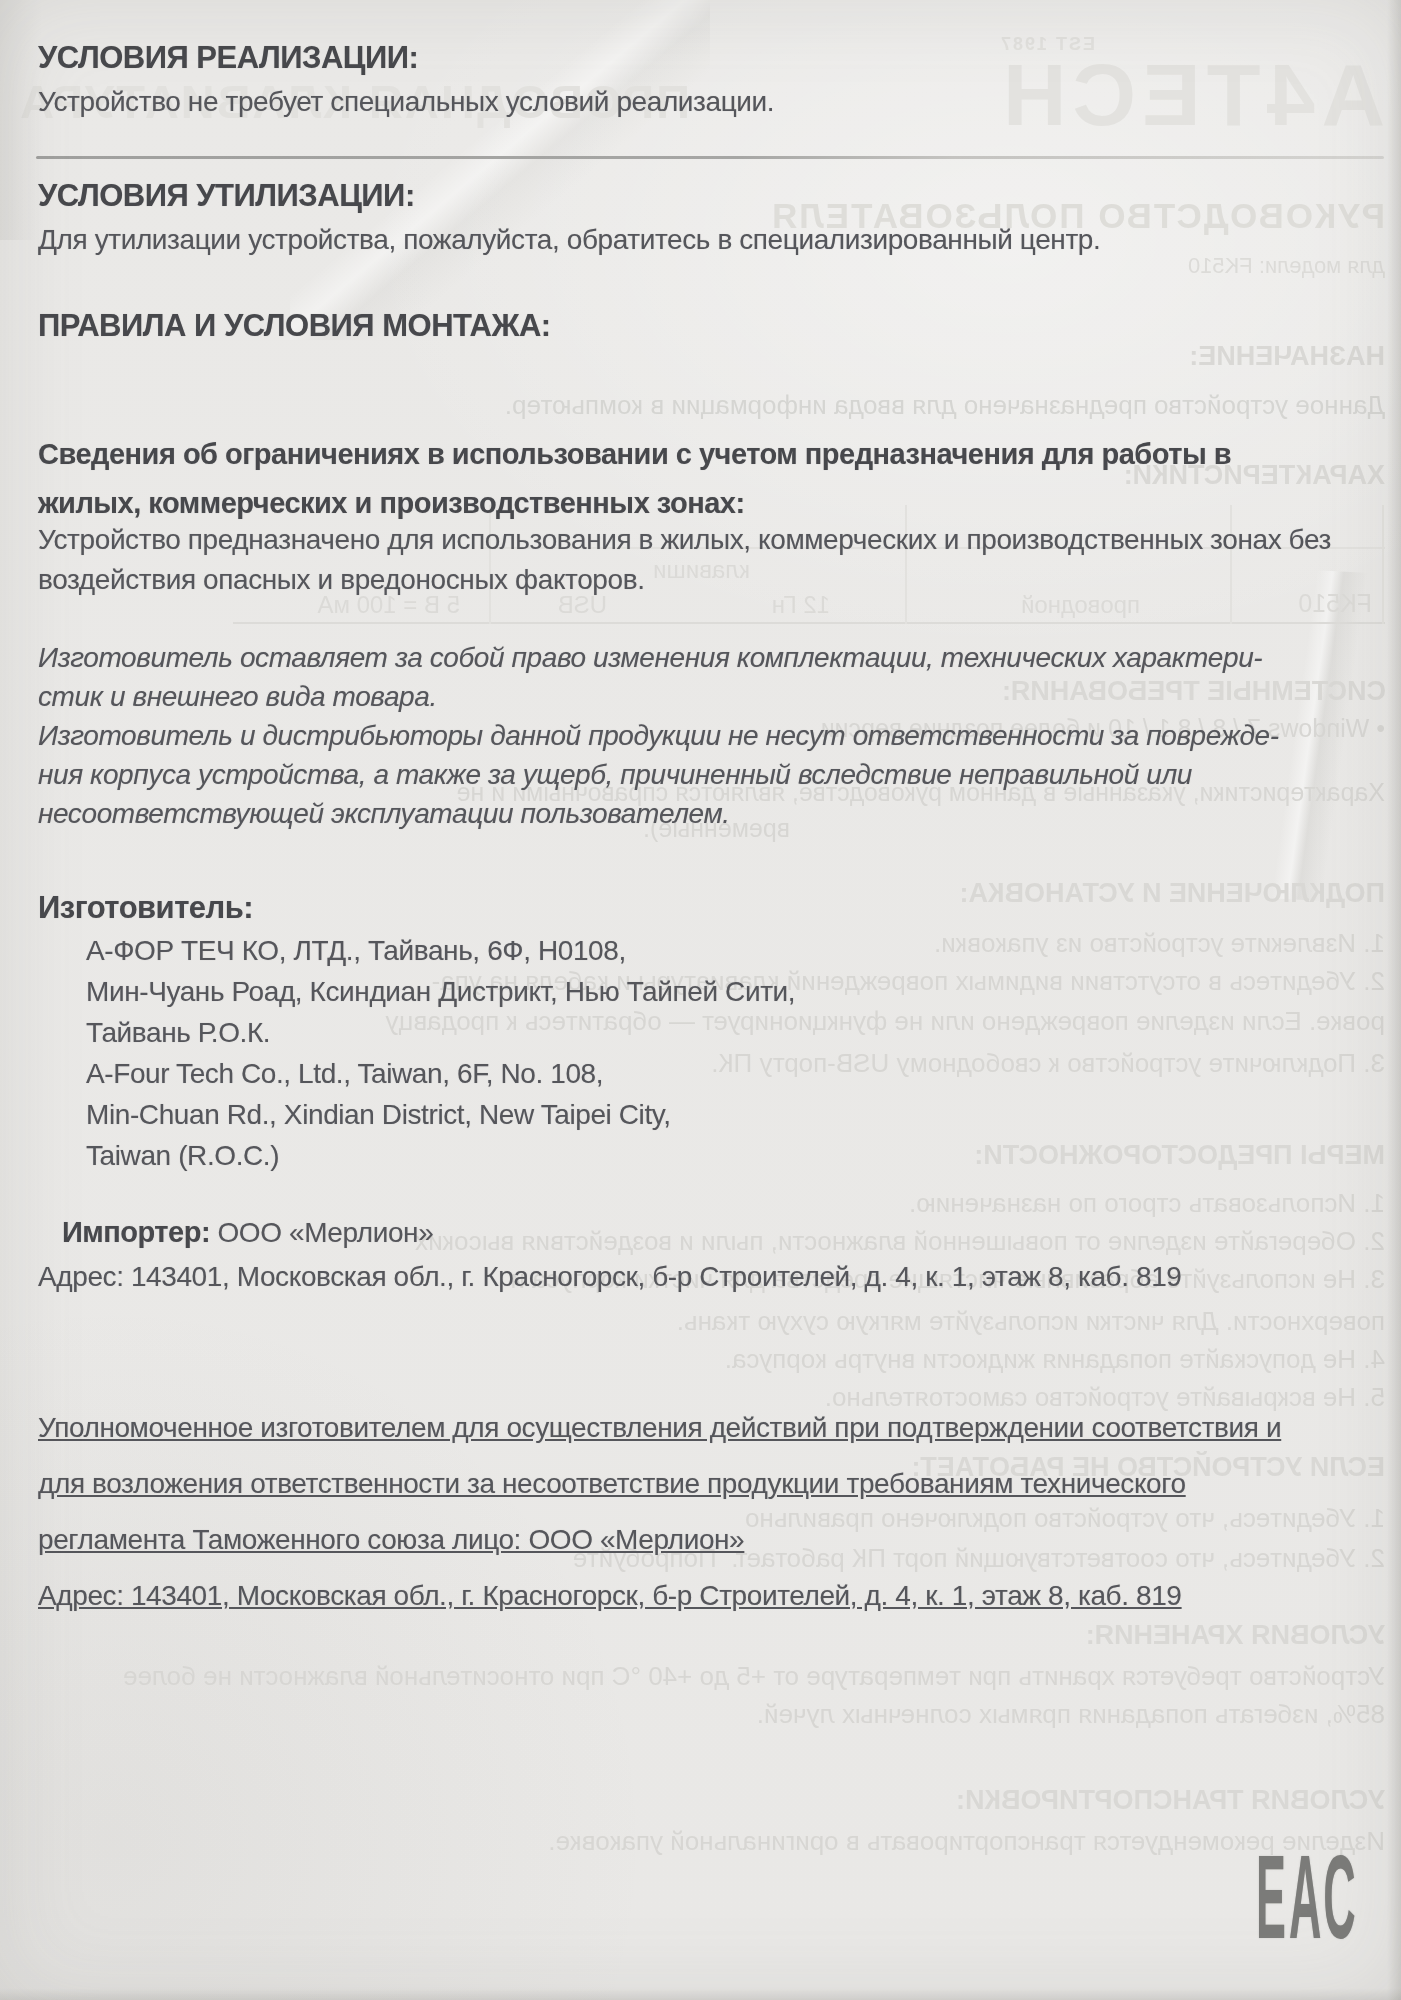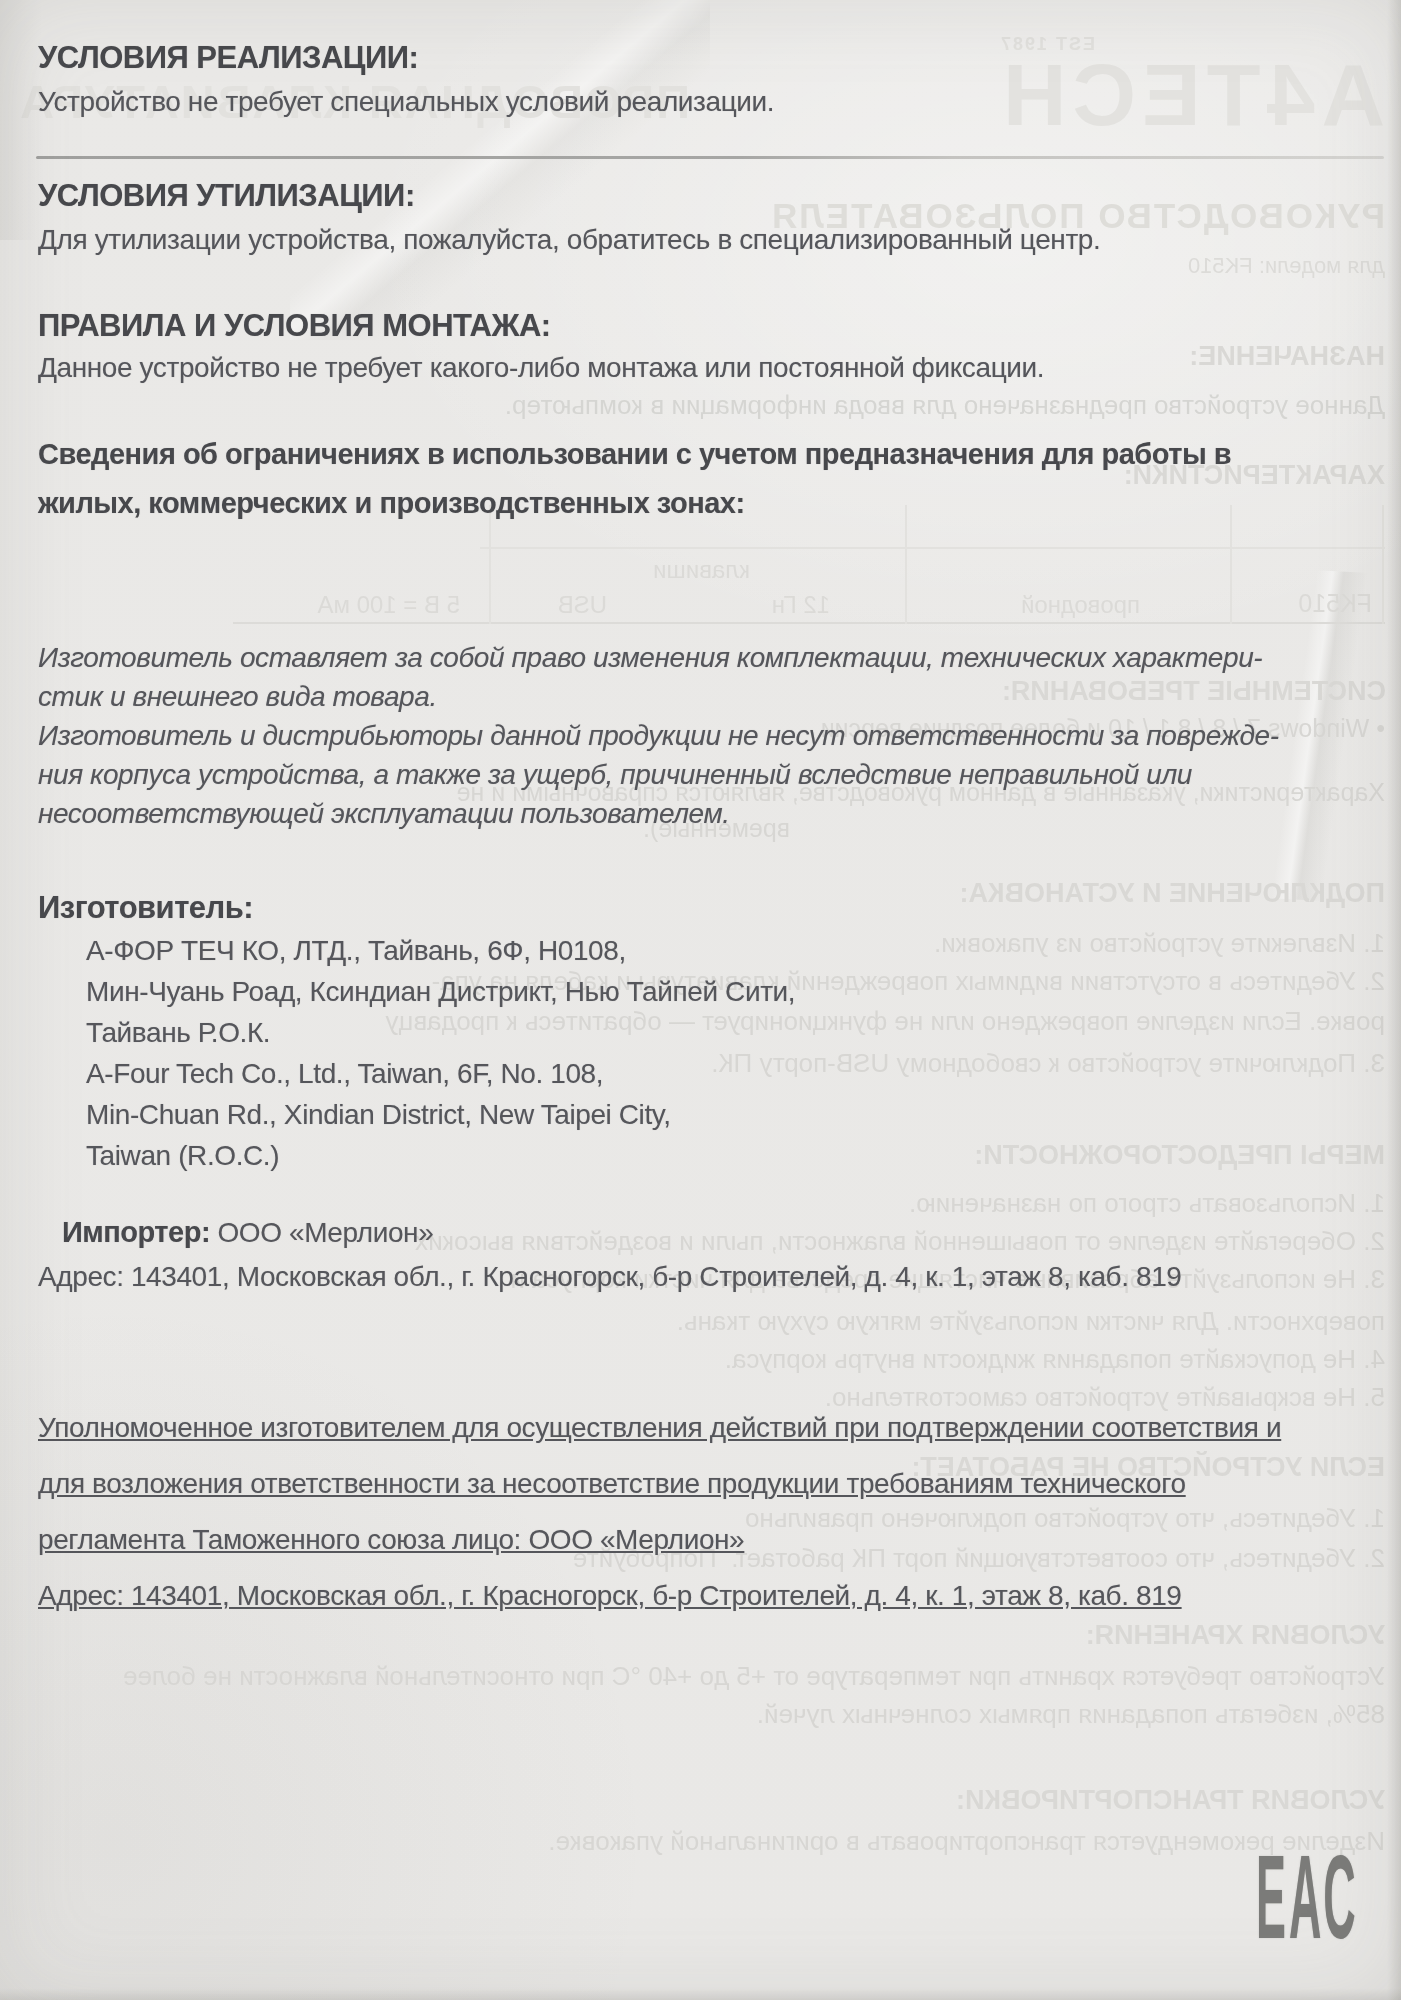--- a/index.html
+++ b/index.html
@@ -153,24 +153,25 @@
 
   <div class="blk h" id="s1h">УСЛОВИЯ РЕАЛИЗАЦИИ:</div>
   <div class="blk" id="s1b">Устройство не требует специальных условий реализации.</div>
 
   <div class="divider"></div>
 
   <div class="blk" id="s2b">Для утилизации устройства, пожалуйста, обратитесь в специализированный центр.</div>
   <div class="blk h" id="s2h">УСЛОВИЯ УТИЛИЗАЦИИ:</div>
 
   <div class="blk h" id="s3h">ПРАВИЛА И УСЛОВИЯ МОНТАЖА:</div>
-  <div class="blk" id="s3b">Данное устройство не требует какого-либо монтажа или постоянной фиксации.</div>
 
   <div class="blk h" id="s4h">Сведения об ограничениях в использовании с учетом предназначения для работы в
 жилых, коммерческих и производственных зонах:</div>
+  <div class="blk" id="s4b">Устройство предназначено для использования в жилых, коммерческих и производственных зонах без
+воздействия опасных и вредоносных факторов.</div>
 
   <div class="blk" id="disc">Изготовитель оставляет за собой право изменения комплектации, технических характери-
 стик и внешнего вида товара.
 Изготовитель и дистрибьюторы данной продукции не несут ответственности за поврежде-
 ния корпуса устройства, а также за ущерб, причиненный вследствие неправильной или
 несоответствующей эксплуатации пользователем.</div>
 
   <div class="blk h" id="mfh">Изготовитель:</div>
   <div class="blk" id="mfa">А-ФОР ТЕЧ КО, ЛТД., Тайвань, 6Ф, Н0108,
 Мин-Чуань Роад, Ксиндиан Дистрикт, Нью Тайпей Сити,

